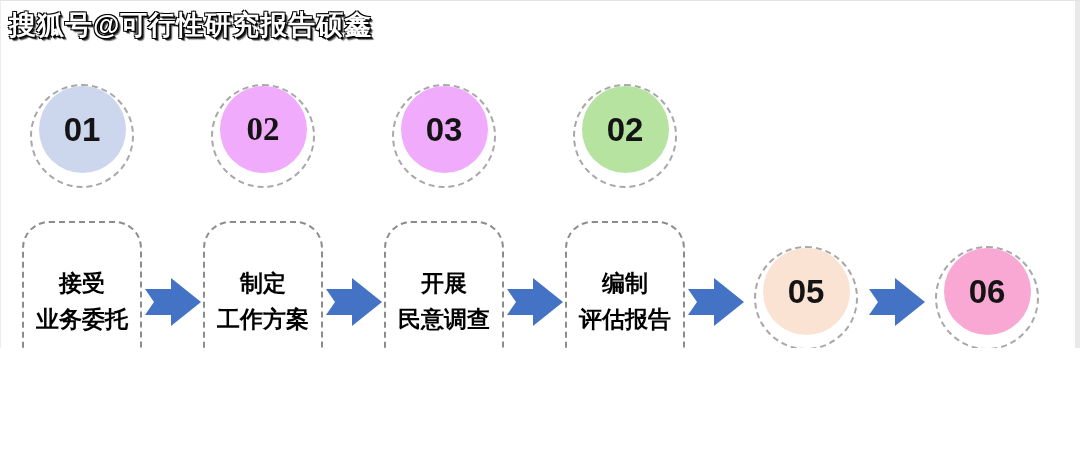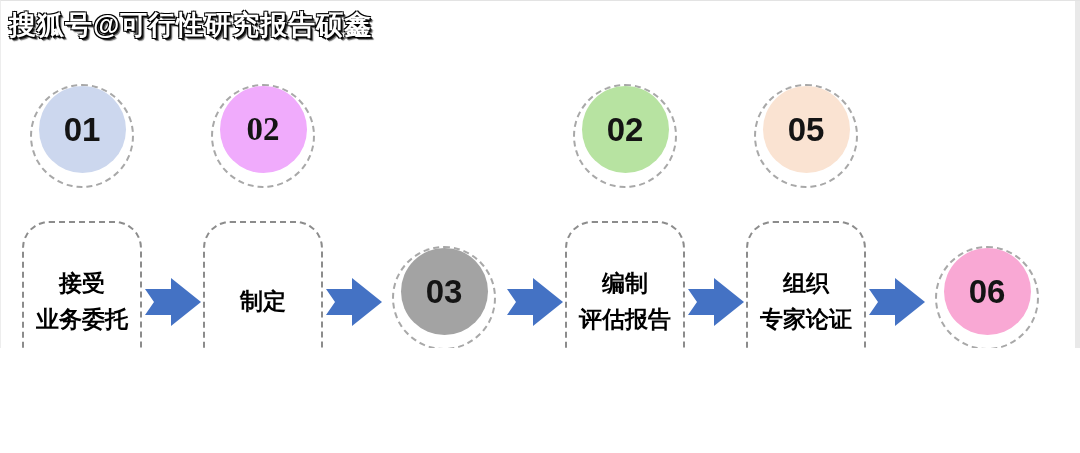--- a/index.html
+++ b/index.html
@@ -121,32 +121,37 @@
         <polygon fill="currentColor" points="0,11 26,11 26,0 56,24 26,48 26,37 0,37 9,24"></polygon>
       </svg>
     </div>
 
     <div class="step">
       <div class="circle-outer">
         <div class="circle-inner" style="background-color: #f0abfc; font-family: Liberation Serif, serif;">02</div>
       </div>
       <div class="box">
         <span>制定</span>
+        <span>工作方案</span>
       </div>
     </div>
 
     <div class="arrow" style="color: rgb(68, 114, 196);">
       <svg width="56" height="48" viewBox="0 0 56 48">
         <polygon fill="currentColor" points="0,11 26,11 26,0 56,24 26,48 26,37 0,37 9,24"></polygon>
       </svg>
     </div>
 
     <div class="step">
       <div class="circle-outer">
-        <div class="circle-inner" style="background-color: #a3a3a3;">03</div>
+        <div class="circle-inner" style="background-color: #f0abfc;">03</div>
+      </div>
+      <div class="box">
+        <span>开展</span>
+        <span>民意调查</span>
       </div>
     </div>
 
     <div class="arrow" style="color: rgb(68, 114, 196);">
       <svg width="56" height="48" viewBox="0 0 56 48">
         <polygon fill="currentColor" points="0,11 26,11 26,0 56,24 26,48 26,37 0,37 9,24"></polygon>
       </svg>
     </div>
 
     <div class="step">
@@ -162,24 +167,20 @@
     <div class="arrow" style="color: rgb(68, 114, 196);">
       <svg width="56" height="48" viewBox="0 0 56 48">
         <polygon fill="currentColor" points="0,11 26,11 26,0 56,24 26,48 26,37 0,37 9,24"></polygon>
       </svg>
     </div>
 
     <div class="step">
       <div class="circle-outer">
         <div class="circle-inner" style="background-color: rgb(250, 227, 210);">05</div>
       </div>
-      <div class="box">
-        <span>组织</span>
-        <span>专家论证</span>
-      </div>
     </div>
 
     <div class="arrow" style="color: rgb(68, 114, 196);">
       <svg width="56" height="48" viewBox="0 0 56 48">
         <polygon fill="currentColor" points="0,11 26,11 26,0 56,24 26,48 26,37 0,37 9,24"></polygon>
       </svg>
     </div>
 
     <div class="step">
       <div class="circle-outer">

